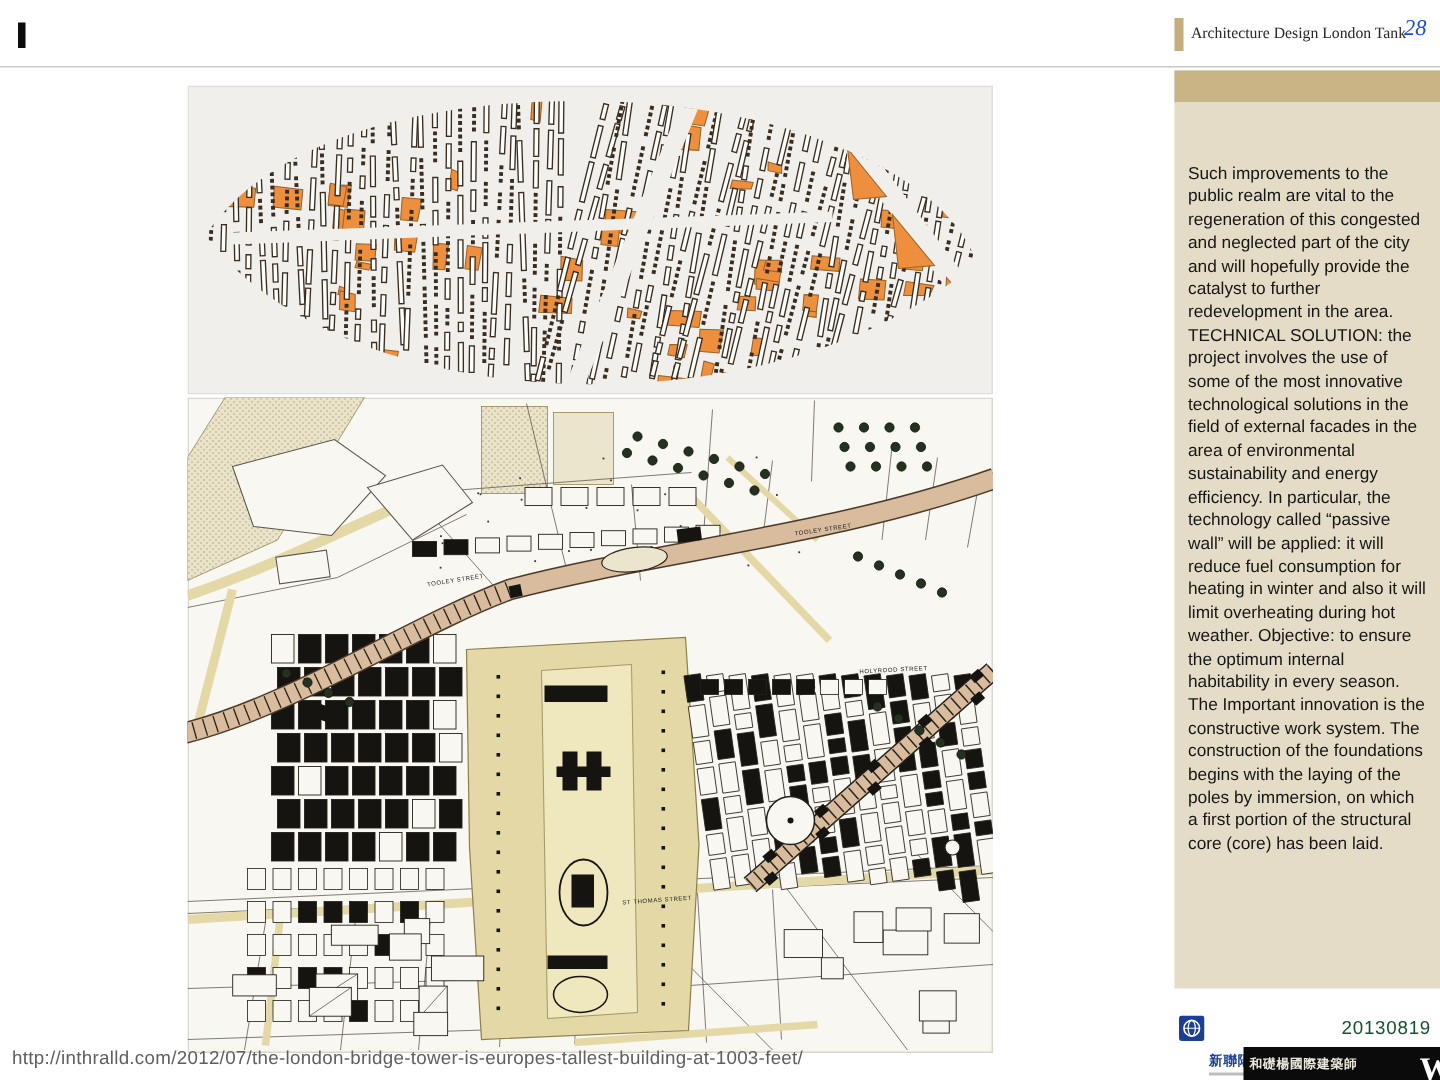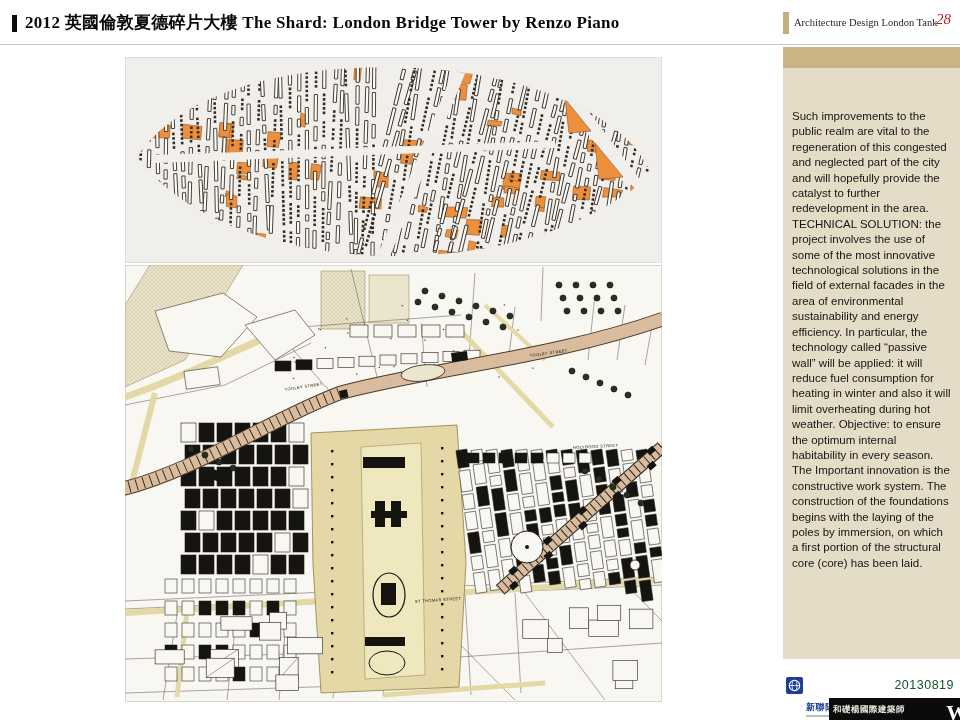--- a/index.html
+++ b/index.html
@@ -3,21 +3,21 @@
 <meta charset="utf-8">
 <style>
   html,body{margin:0;padding:0;background:#9a9a9a;}
   .slide{position:relative;width:960px;height:720px;background:#ffffff;overflow:hidden;
          font-family:"Liberation Sans",sans-serif;}
   .title-tick{position:absolute;left:12px;top:15px;width:5px;height:17px;background:#0c0c0c;}
   .hd-title{position:absolute;left:25px;top:12px;margin:0;font:700 17px/1.3 "Liberation Serif",serif;
             color:#090909;letter-spacing:.3px;white-space:nowrap;}
   .brand-tick{position:absolute;left:783px;top:12px;width:6px;height:22px;background:var(--tan);}
   .brand{position:absolute;left:794px;top:17px;font:400 10.5px "Liberation Serif",serif;color:#262626;white-space:nowrap;}
-  .pagenum{position:absolute;left:936px;top:11px;font:italic 400 15px "Liberation Serif",serif;color:#b91c1c;}
+  .pagenum{position:absolute;left:936px;top:11px;font:italic 400 15px "Liberation Serif",serif;color:#1d4ed8;}
   .rule{position:absolute;left:0;top:44px;width:960px;height:1px;background:var(--rule);}
   .fig{position:absolute;display:block;}
   #fig-top{left:125px;top:57px;}
   #fig-bottom{left:125px;top:265px;}
   .sidebar{position:absolute;left:783px;top:47px;width:177px;height:612px;background:var(--sbg);}
   .sidebar-strip{width:177px;height:21px;background:var(--sstrip);}
   .sidebar-text{margin:41px 8px 0 9px;font:400 11.5px/15.4px "Liberation Sans",sans-serif;color:#151515;}
   .url{position:absolute;left:8px;top:698px;font:12.5px "Liberation Sans",sans-serif;color:var(--url);
        letter-spacing:.2px;white-space:nowrap;}
   .logorow{position:absolute;left:783px;top:672px;width:177px;height:26px;background:#ffffff;
@@ -30,21 +30,20 @@
   .bar{position:absolute;left:829px;top:698px;width:181px;height:22px;background:var(--bar);overflow:hidden;}
   .bartext{position:absolute;left:4px;top:6px;font:700 8.5px "Liberation Sans",sans-serif;color:#ece8de;letter-spacing:.5px;white-space:nowrap;}
   .wmp{position:absolute;right:3px;top:2px;font:700 22px "Liberation Serif",serif;color:#ffffff;letter-spacing:1.5px;}
 </style>
 </head>
 <body>
 
 <div class="slide">
 
   <span class="title-tick"></span>
-  <h1 class="hd-title">2012 英國倫敦夏德碎片大樓 The Shard: London Bridge Tower by  Renzo Piano</h1>
 
   <span class="brand-tick"></span>
   <span class="brand">Architecture Design London Tank</span>
   <span class="pagenum">28</span>
   <div class="rule"></div>
 
   <svg id="fig-top" class="fig" width="537" height="206" viewBox="0 0 537 206">
       <rect x="0.5" y="0.5" width="536" height="205" fill="#f0efeb" stroke="#dfded8" stroke-width="1"></rect>
       <defs>
         <clipPath id="tclip">
@@ -1567,20 +1566,21 @@
         <text x="448" y="184" font-size="4" fill="#1b1b1b" letter-spacing="0.4" font-family="&quot;Liberation Sans&quot;,sans-serif" transform="rotate(-3 448 184)">HOLYROOD STREET</text>
         <text x="290" y="338" font-size="4" fill="#1b1b1b" letter-spacing="0.4" font-family="&quot;Liberation Sans&quot;,sans-serif" transform="rotate(-4 290 338)">ST THOMAS STREET</text>
       </g>
     </svg>
 
   <aside class="sidebar">
     <div class="sidebar-strip"></div>
     <p class="sidebar-text">Such improvements to the public realm are vital to the regeneration of this congested and neglected part of the city and will hopefully provide the catalyst to further redevelopment in the area.  TECHNICAL SOLUTION: the project involves the use of some of the most innovative technological solutions in the field of external facades in the area of environmental sustainability and energy efficiency.  In particular, the technology called “passive wall” will be applied: it will reduce fuel consumption for heating in winter and also it will limit overheating during hot weather.  Objective: to ensure the optimum internal habitability in every season.  The Important innovation is the constructive work system.   The construction of the foundations begins with the laying of the poles by immersion, on which a first portion of the structural core (core) has been laid.</p>
   </aside>
 
+  <div class="url">http://inthralld.com/2012/07/the-london-bridge-tower-is-europes-tallest-building-at-1003-feet/</div>
 
   <div class="logorow">
     <svg class="logomark" viewBox="0 0 17 17">
       <rect x="0" y="0" width="17" height="17" rx="2" fill="#1c3f93"></rect>
       <circle cx="8.5" cy="8.5" r="5.2" fill="none" stroke="#ffffff" stroke-width="1.1"></circle>
       <line x1="3.3" y1="8.5" x2="13.7" y2="8.5" stroke="#ffffff" stroke-width="0.8"></line>
       <ellipse cx="8.5" cy="8.5" rx="2.4" ry="5.2" fill="none" stroke="#ffffff" stroke-width="0.8"></ellipse>
     </svg>
     <div class="logocol">
       <span class="logotext">新聯陽實業機構</span>

